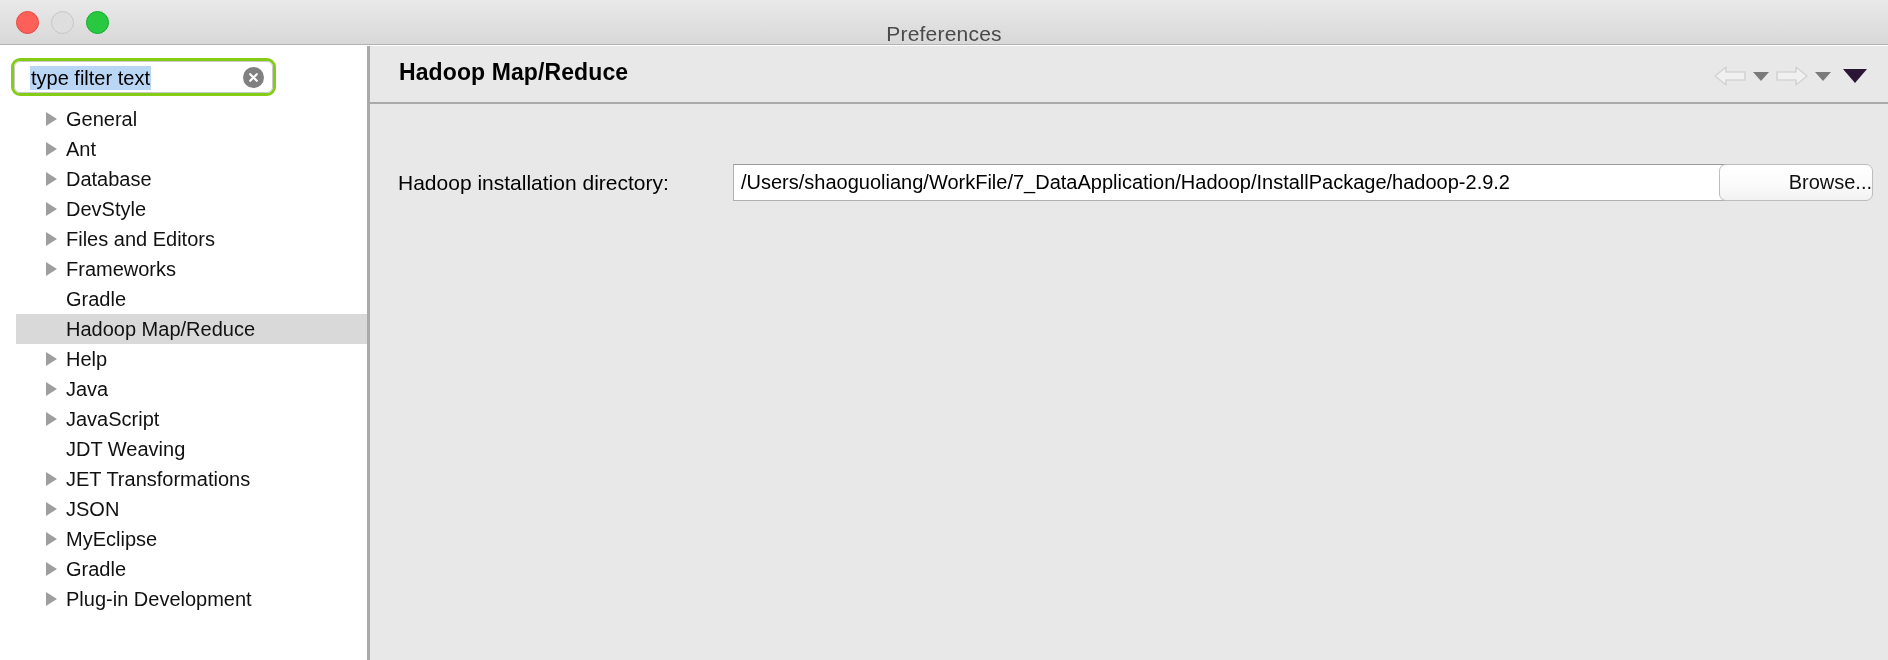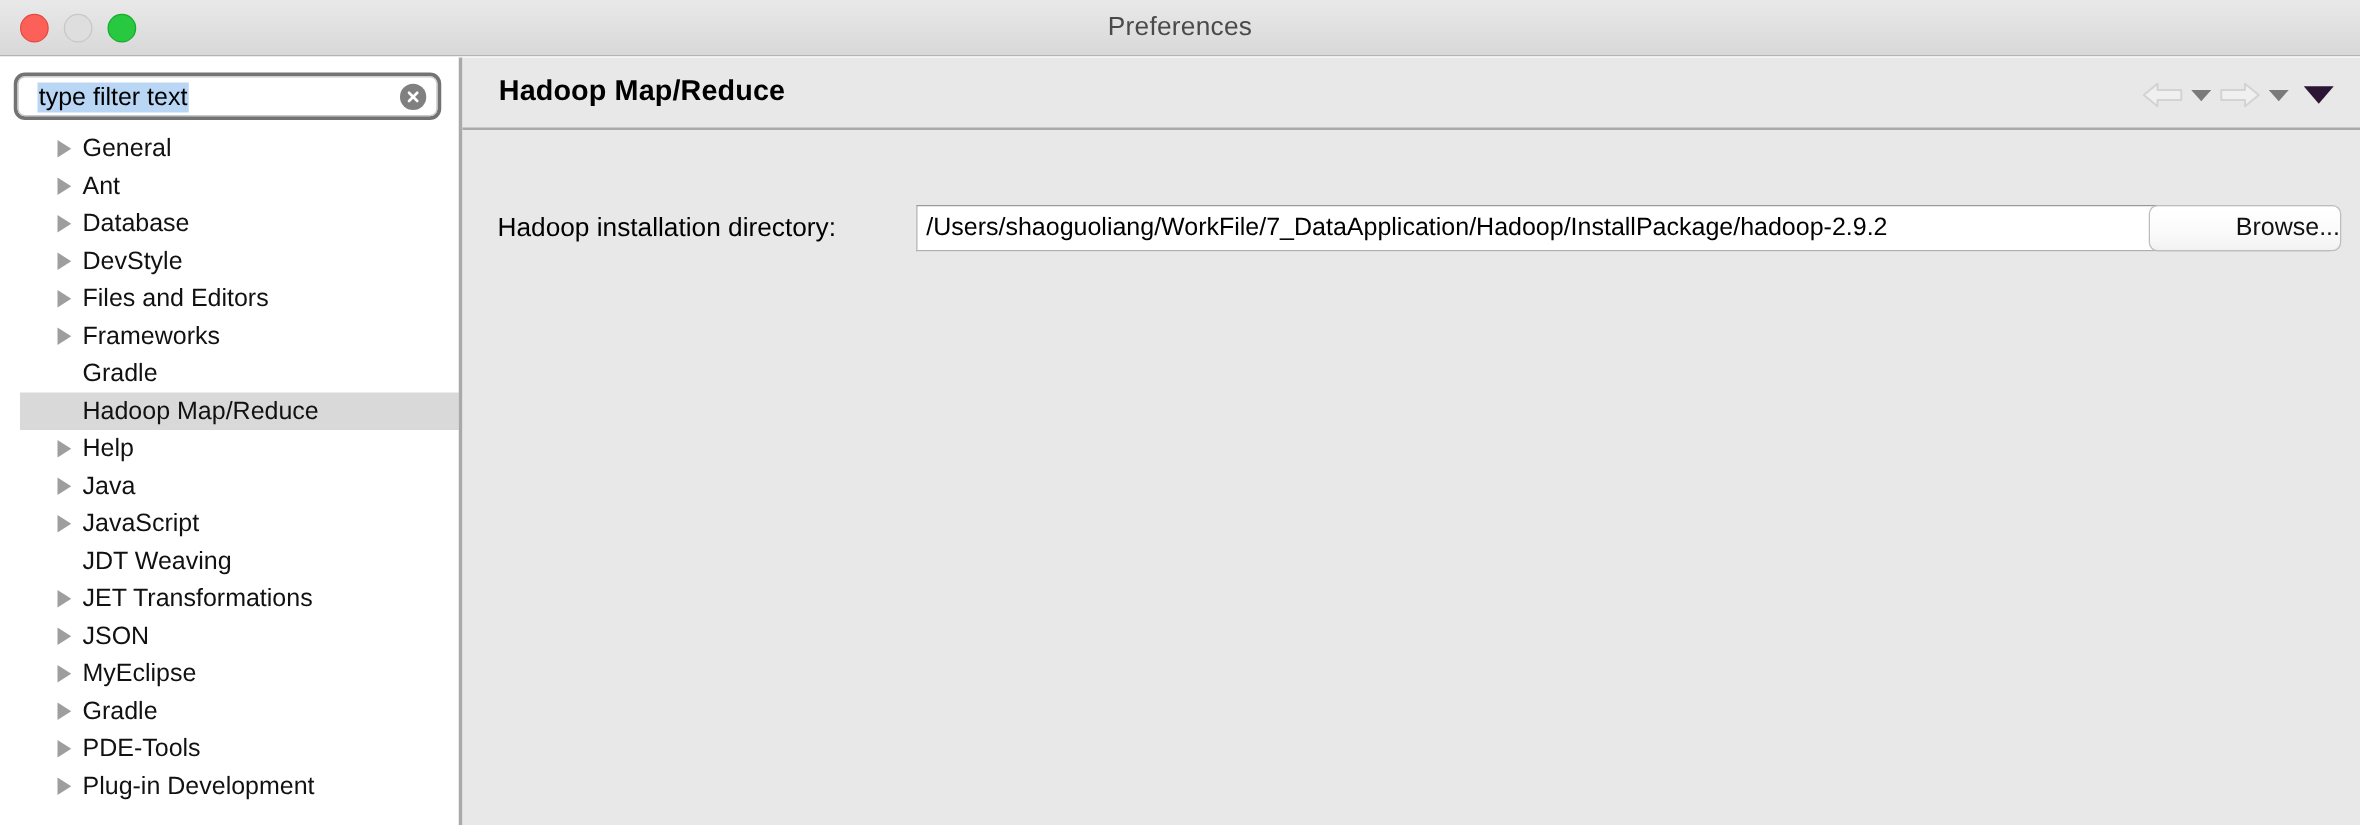--- a/index.html
+++ b/index.html
@@ -42,21 +42,21 @@
     width: 21px; height: 21px;
     border-radius: 50%;
     display: block;
   }
   .tl-close  { background: #fc6058; border: 1px solid #e24b42; }
   .tl-min    { background: #dedede; border: 1px solid #c7c7c7; }
   .tl-zoom   { background: #28c840; border: 1px solid #16ac2c; }
 
   .window-title {
     position: absolute;
-    left: 0; top: 0;
+    left: 0; top: 12px;
     width: 1888px;
     line-height: 44px;
     text-align: center;
     font-size: 21px;
     color: #4a4a4a;
     font-family: "Liberation Sans", sans-serif;
     letter-spacing: .2px;
   }
 
   
@@ -73,24 +73,24 @@
     position: absolute;
     left: 367px; top: 46px;
     width: 3px;
     height: 614px;
     background: #a9a9a9;
   }
 
   .filter-wrap {
     position: absolute;
     left: 11px; top: 12px;
-    width: 342px;
+    width: 265px;
     height: 38px;
     box-sizing: border-box;
-    border: 3px solid #737373;
+    border: 3px solid #84cc16;
     border-radius: 9px;
     background: #ffffff;
   }
   .filter-inner {
     position: absolute;
     left: 0; top: 0; right: 0; bottom: 0;
     border: 1px solid #c9c9c9;
     border-radius: 6px;
     background: #ffffff;
     box-sizing: border-box;
@@ -300,21 +300,20 @@
         <div class="tree-row"><span class="tree-label">Gradle</span></div>
         <div class="tree-row selected"><span class="tree-label">Hadoop Map/Reduce</span></div>
         <div class="tree-row"><span class="tree-arrow"></span><span class="tree-label">Help</span></div>
         <div class="tree-row"><span class="tree-arrow"></span><span class="tree-label">Java</span></div>
         <div class="tree-row"><span class="tree-arrow"></span><span class="tree-label">JavaScript</span></div>
         <div class="tree-row"><span class="tree-label">JDT Weaving</span></div>
         <div class="tree-row"><span class="tree-arrow"></span><span class="tree-label">JET Transformations</span></div>
         <div class="tree-row"><span class="tree-arrow"></span><span class="tree-label">JSON</span></div>
         <div class="tree-row"><span class="tree-arrow"></span><span class="tree-label">MyEclipse</span></div>
         <div class="tree-row"><span class="tree-arrow"></span><span class="tree-label">Gradle</span></div>
-        <div class="tree-row"><span class="tree-arrow"></span><span class="tree-label">PDE-Tools</span></div>
         <div class="tree-row"><span class="tree-arrow"></span><span class="tree-label">Plug-in Development</span></div>
       </div>
   </div>
 
   <div class="sidebar-divider"></div>
 
   <div class="content">
 
     <div class="content-header">
       <div class="content-title">Hadoop Map/Reduce</div>

